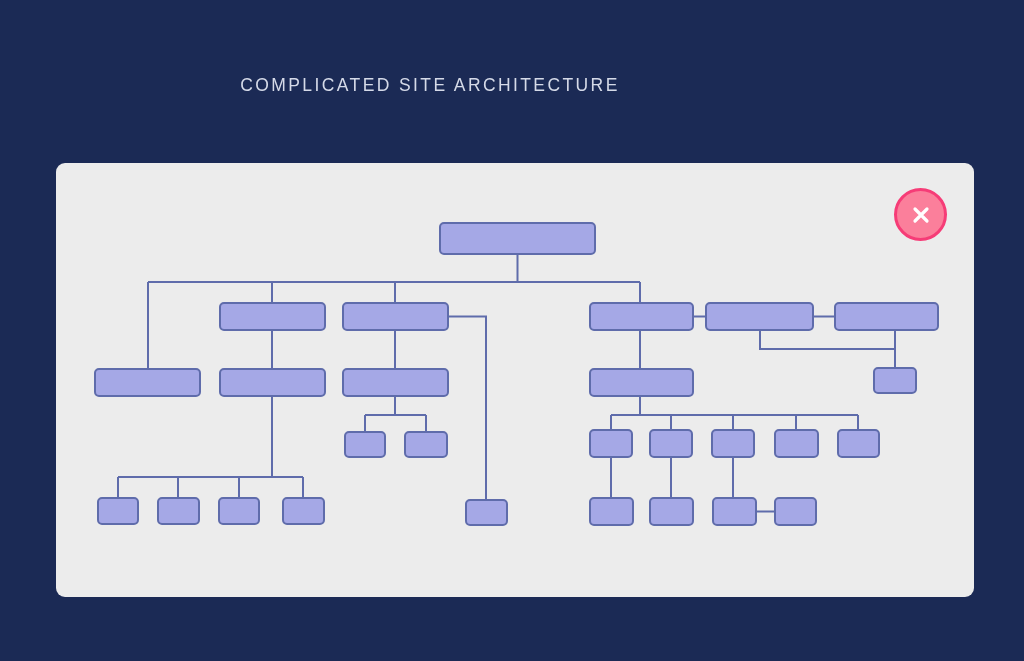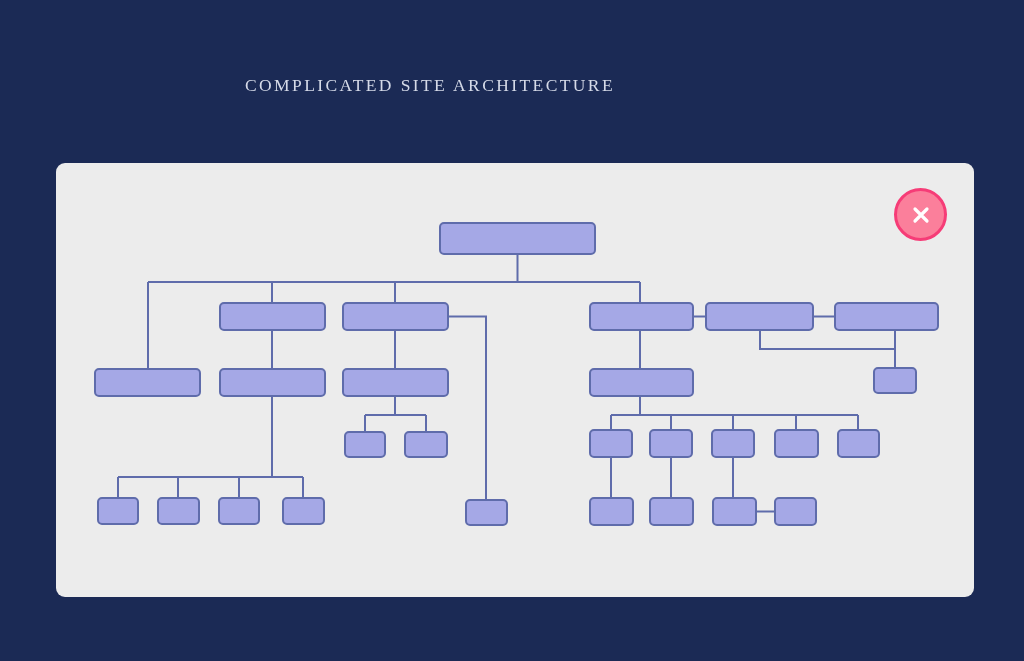--- a/index.html
+++ b/index.html
@@ -19,21 +19,21 @@
     position: absolute;
     left: 0;
     top: 63px;
     width: 860px;
     text-align: center;
     color: #d5dae8;
     font-size: 17.5px;
     letter-spacing: 2.4px;
     font-weight: 400;
     text-transform: uppercase;
-    font-family: Liberation Serif, serif;
+    font-family: Liberation Sans, sans-serif;
   }
   #diagram-card {
     position: absolute;
     left: 56px;
     top: 163px;
     width: 918px;
     height: 434px;
     background: #ececec;
     border-radius: 9px;
   }

